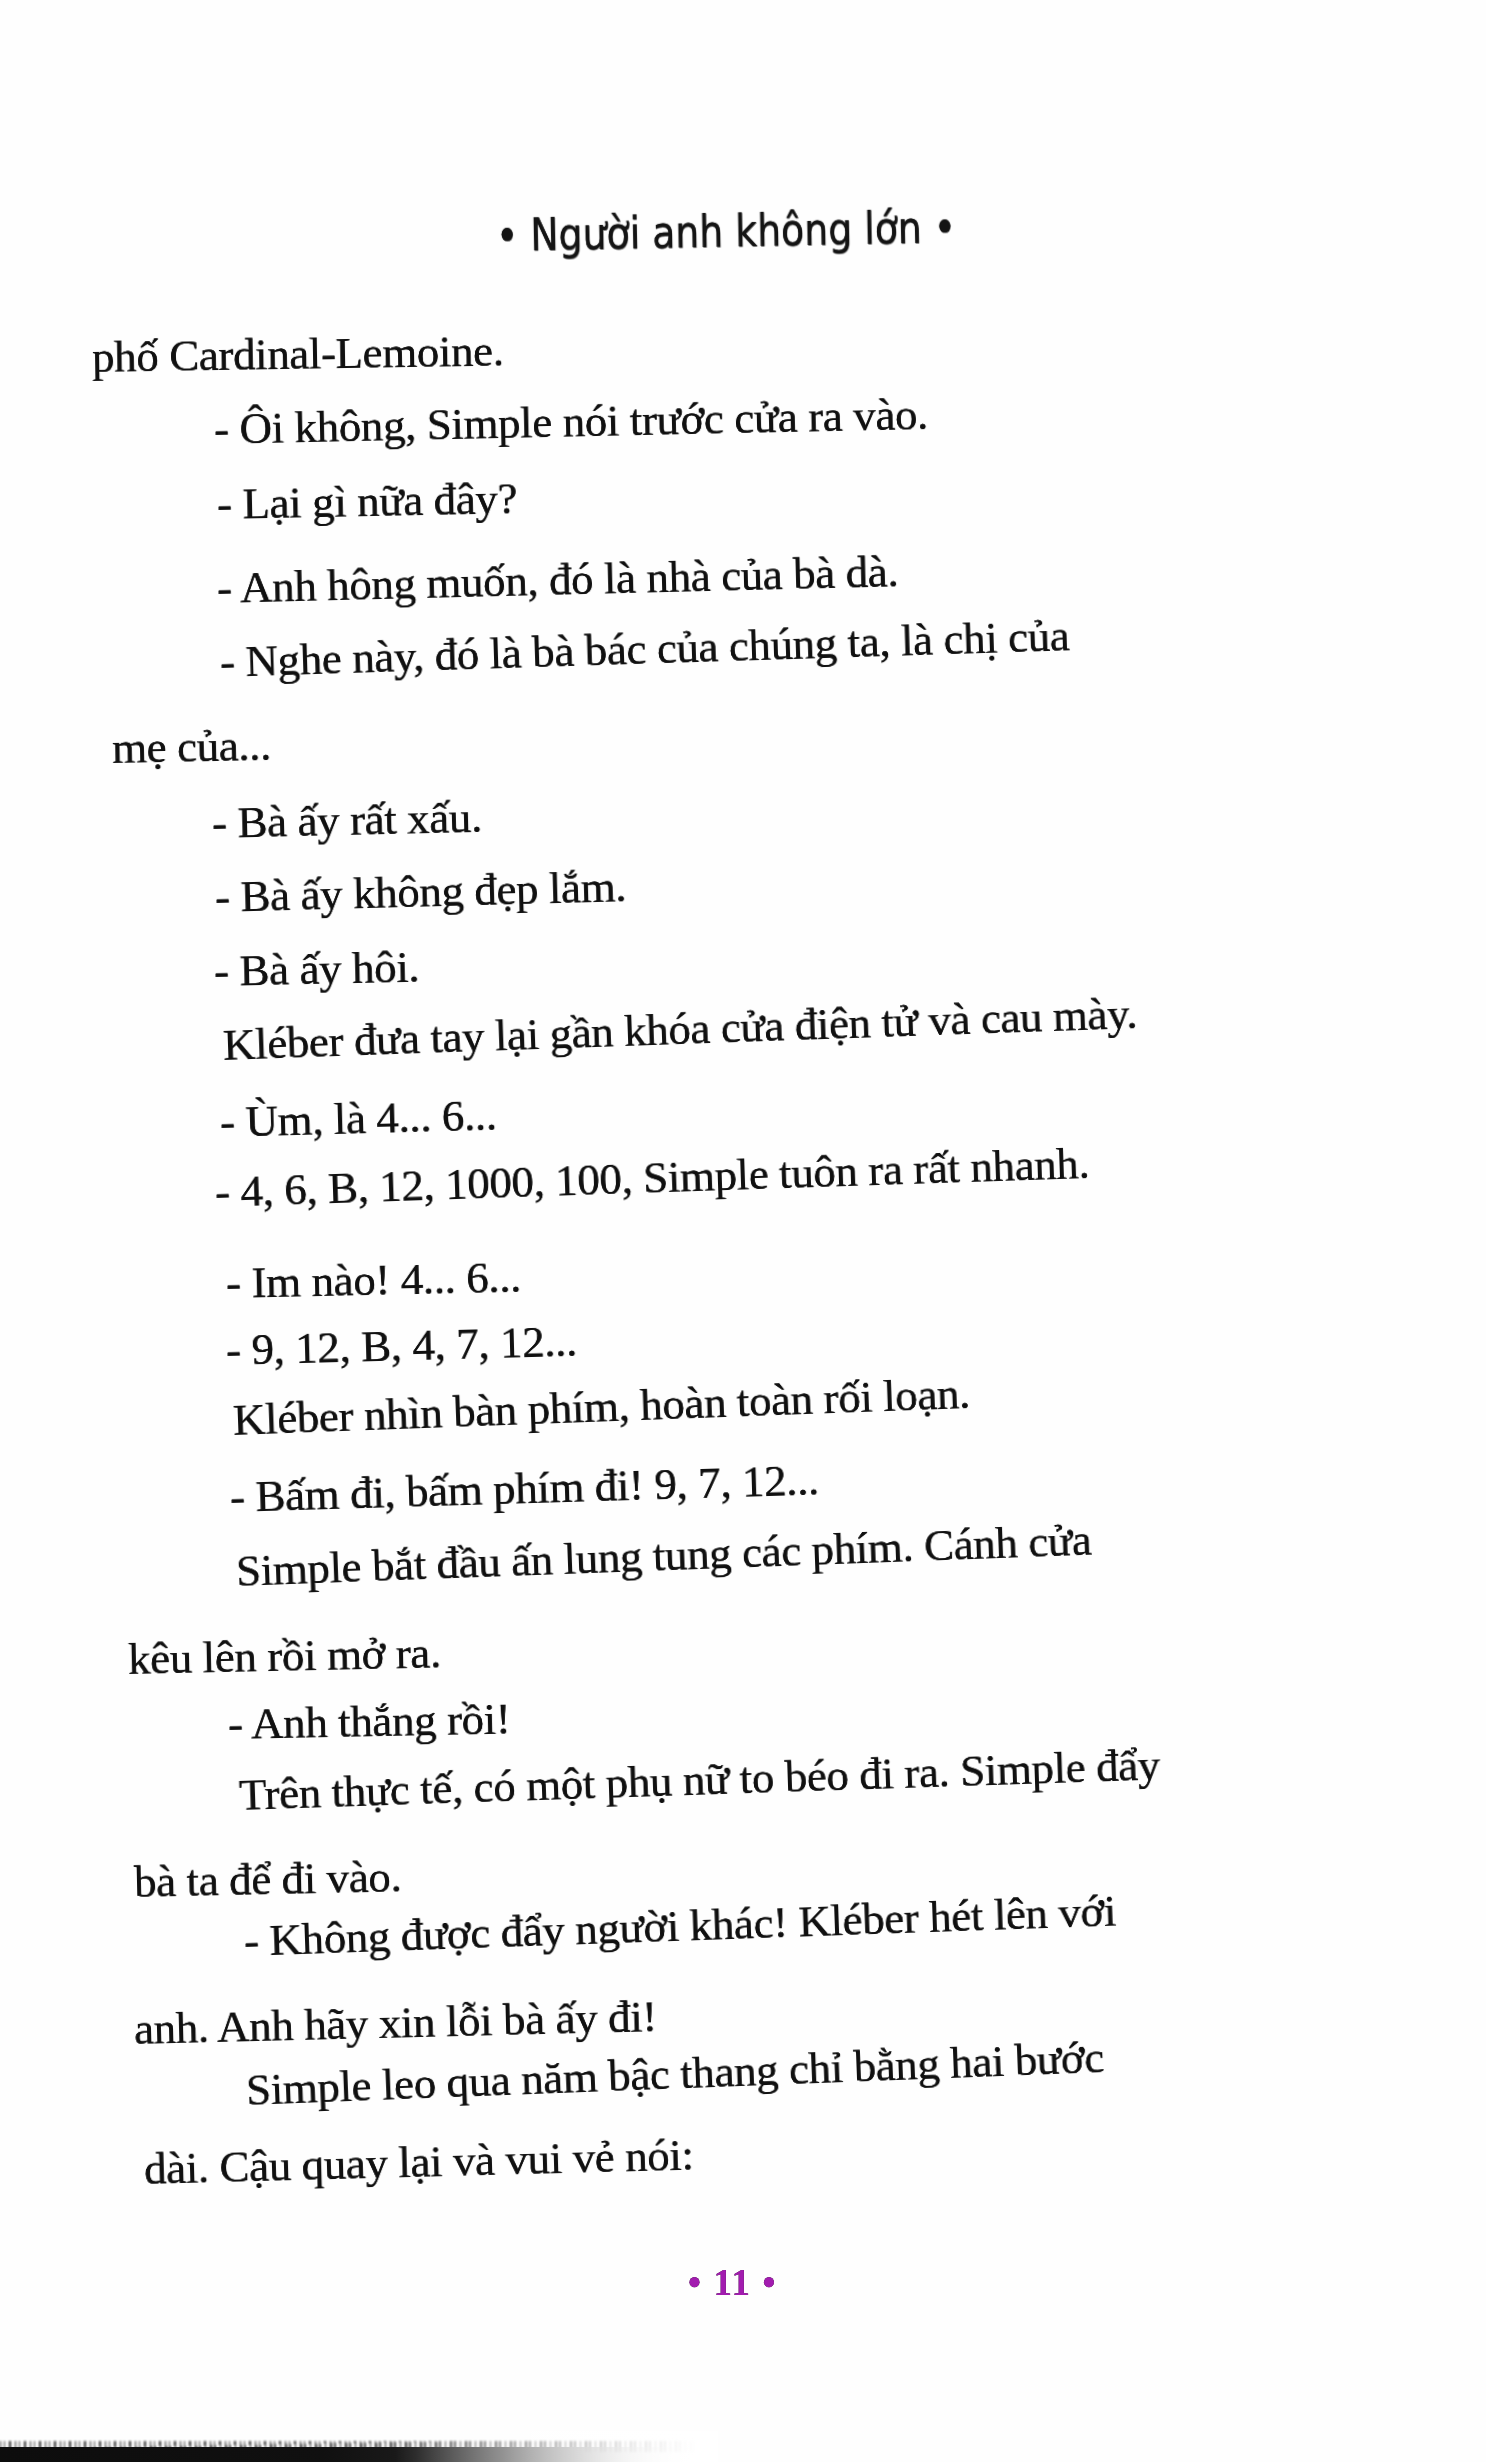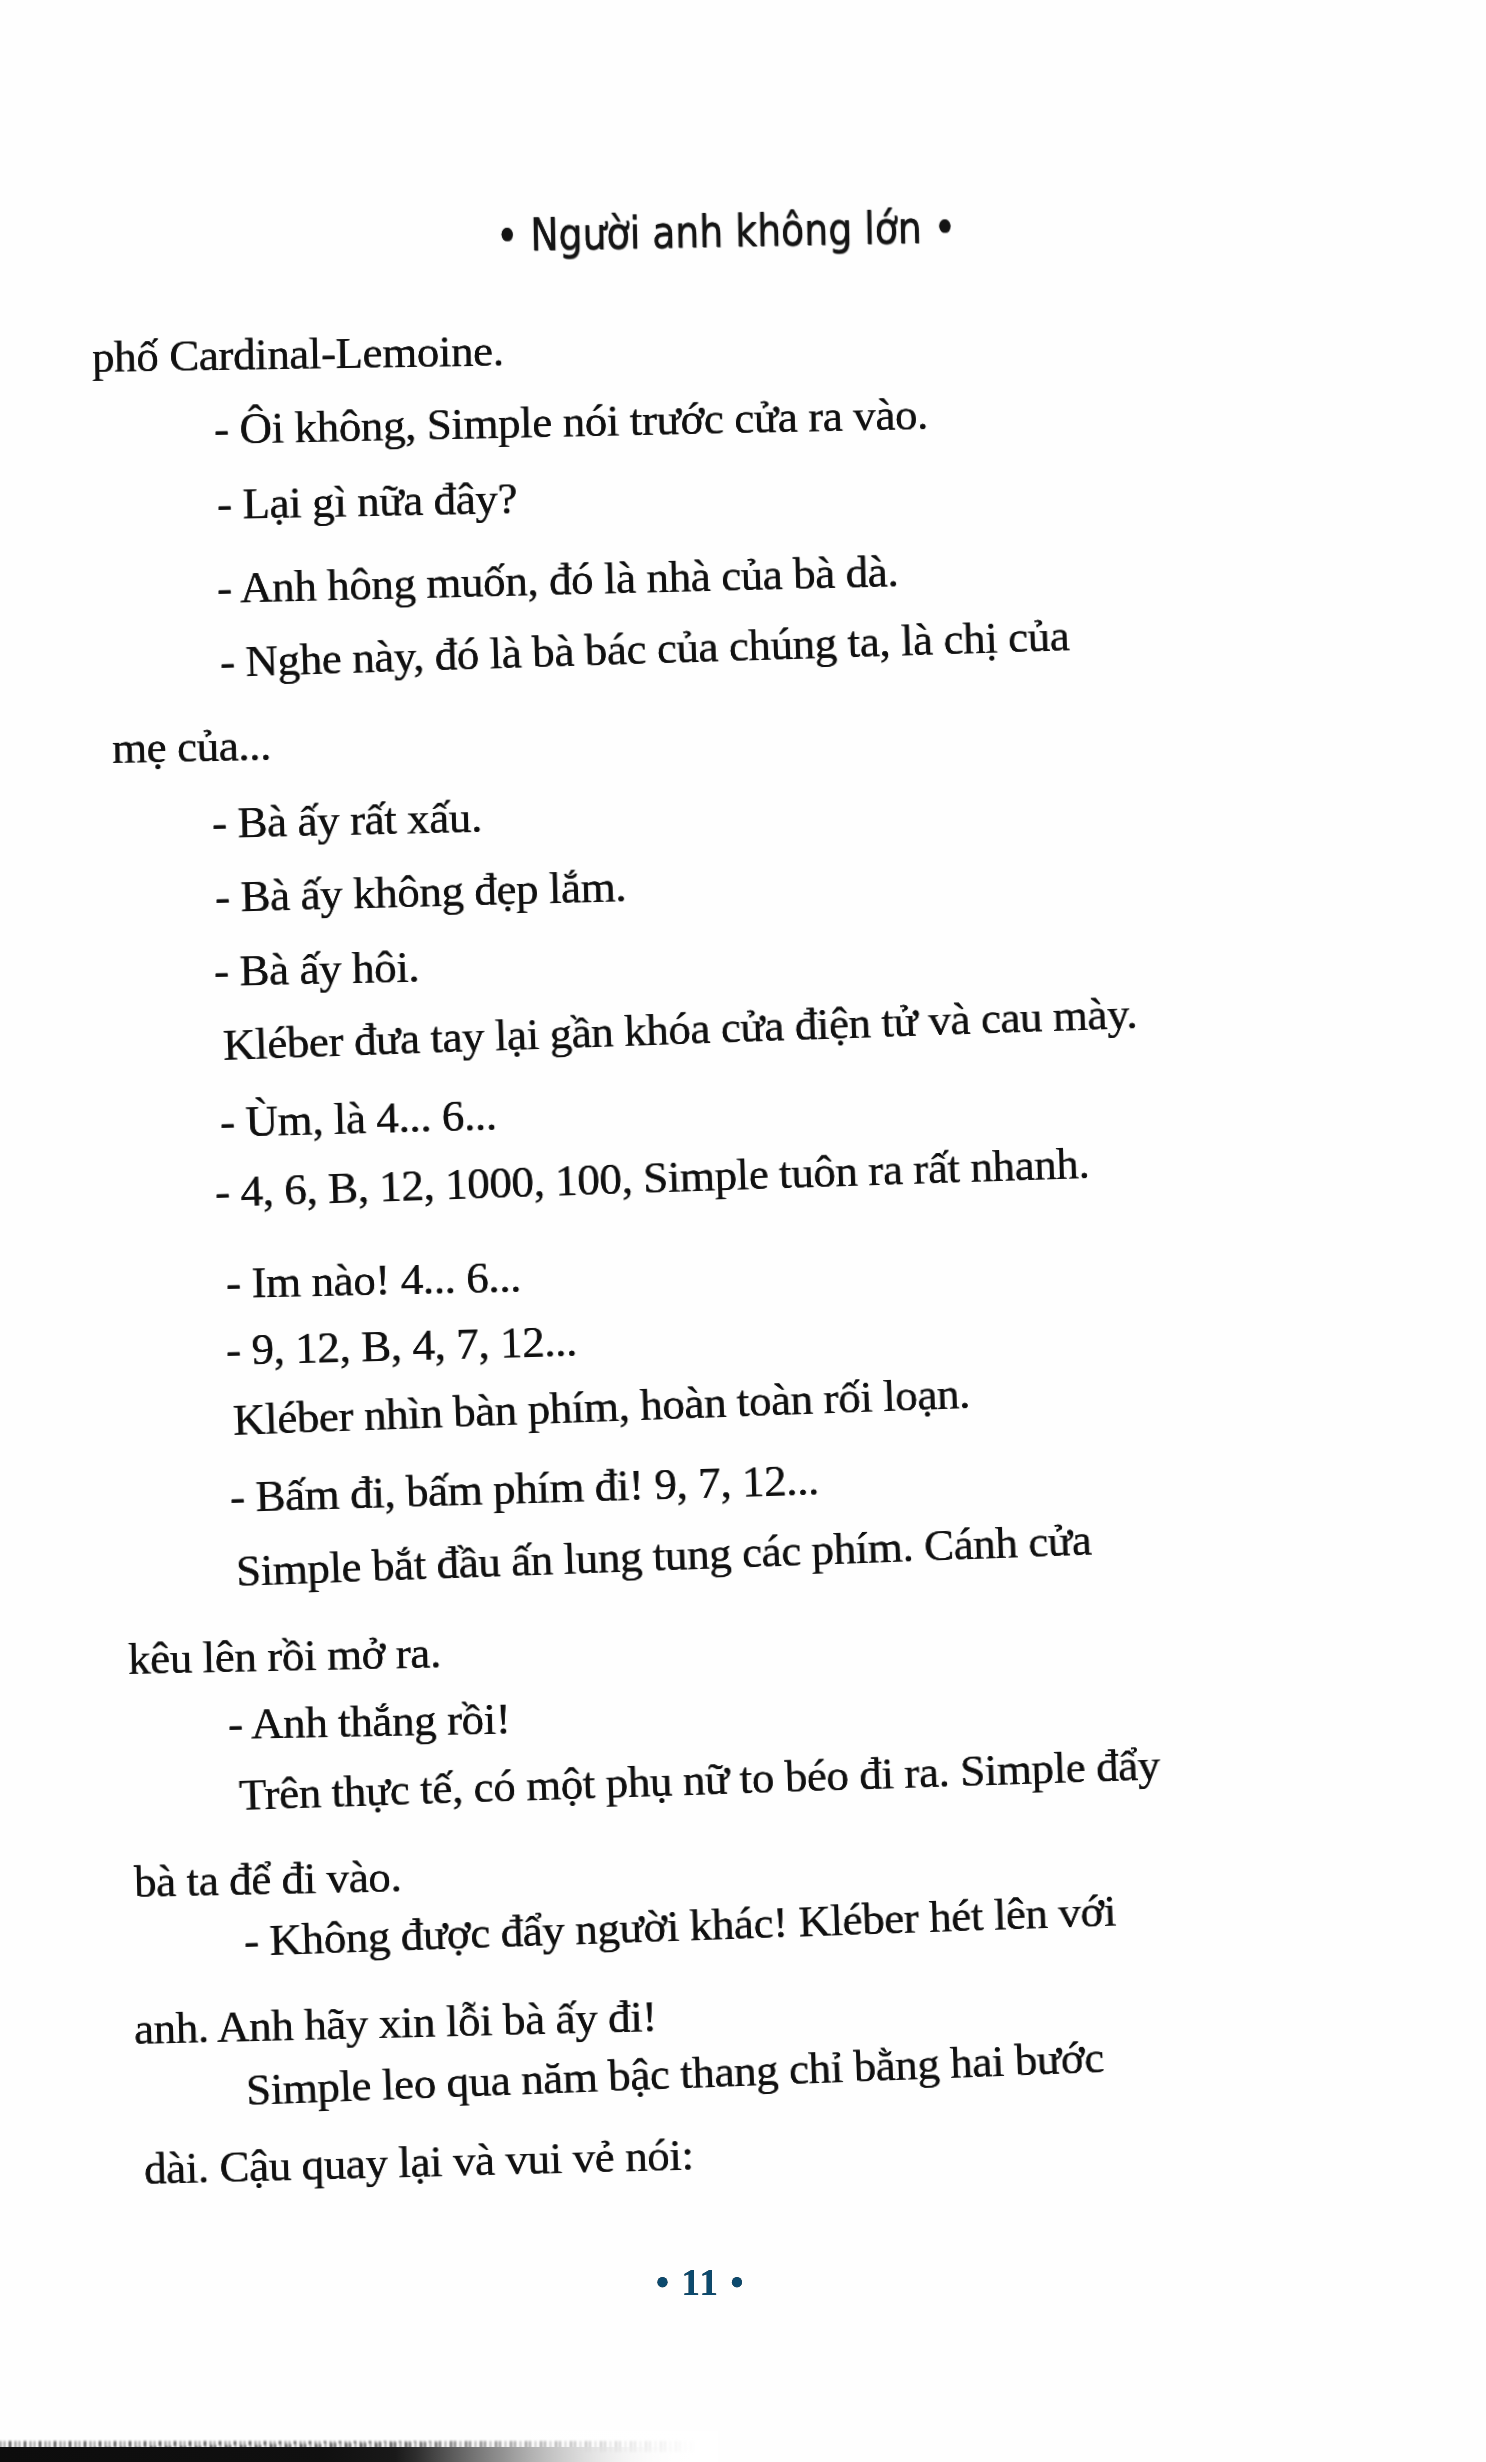--- a/index.html
+++ b/index.html
@@ -60,27 +60,27 @@
     transform-origin: left center;
     transform: rotate(-1.1deg) scaleX(0.84);
     text-shadow: 0 0 1px rgba(0,0,0,0.9), 0.5px 0.5px 0 rgba(0,0,0,0.45);
     filter: blur(0.4px);
   }
 
   
   .pagenum {
     position: absolute;
     top: 2261px;
-    left: 656px;
+    left: 688px;
     white-space: nowrap;
     font-family: "Liberation Serif", serif;
     font-weight: bold;
     font-size: 37px;
     letter-spacing: 1.6px;
-    color: #0c4a6e;
+    color: #a21caf;
     text-shadow: 0 0 0.6px rgba(0,0,0,0.9);
     filter: blur(0.2px);
   }
 
   
   .artifact {
     position: absolute;
     left: 0;
     top: 2434px;
     width: 718px;

